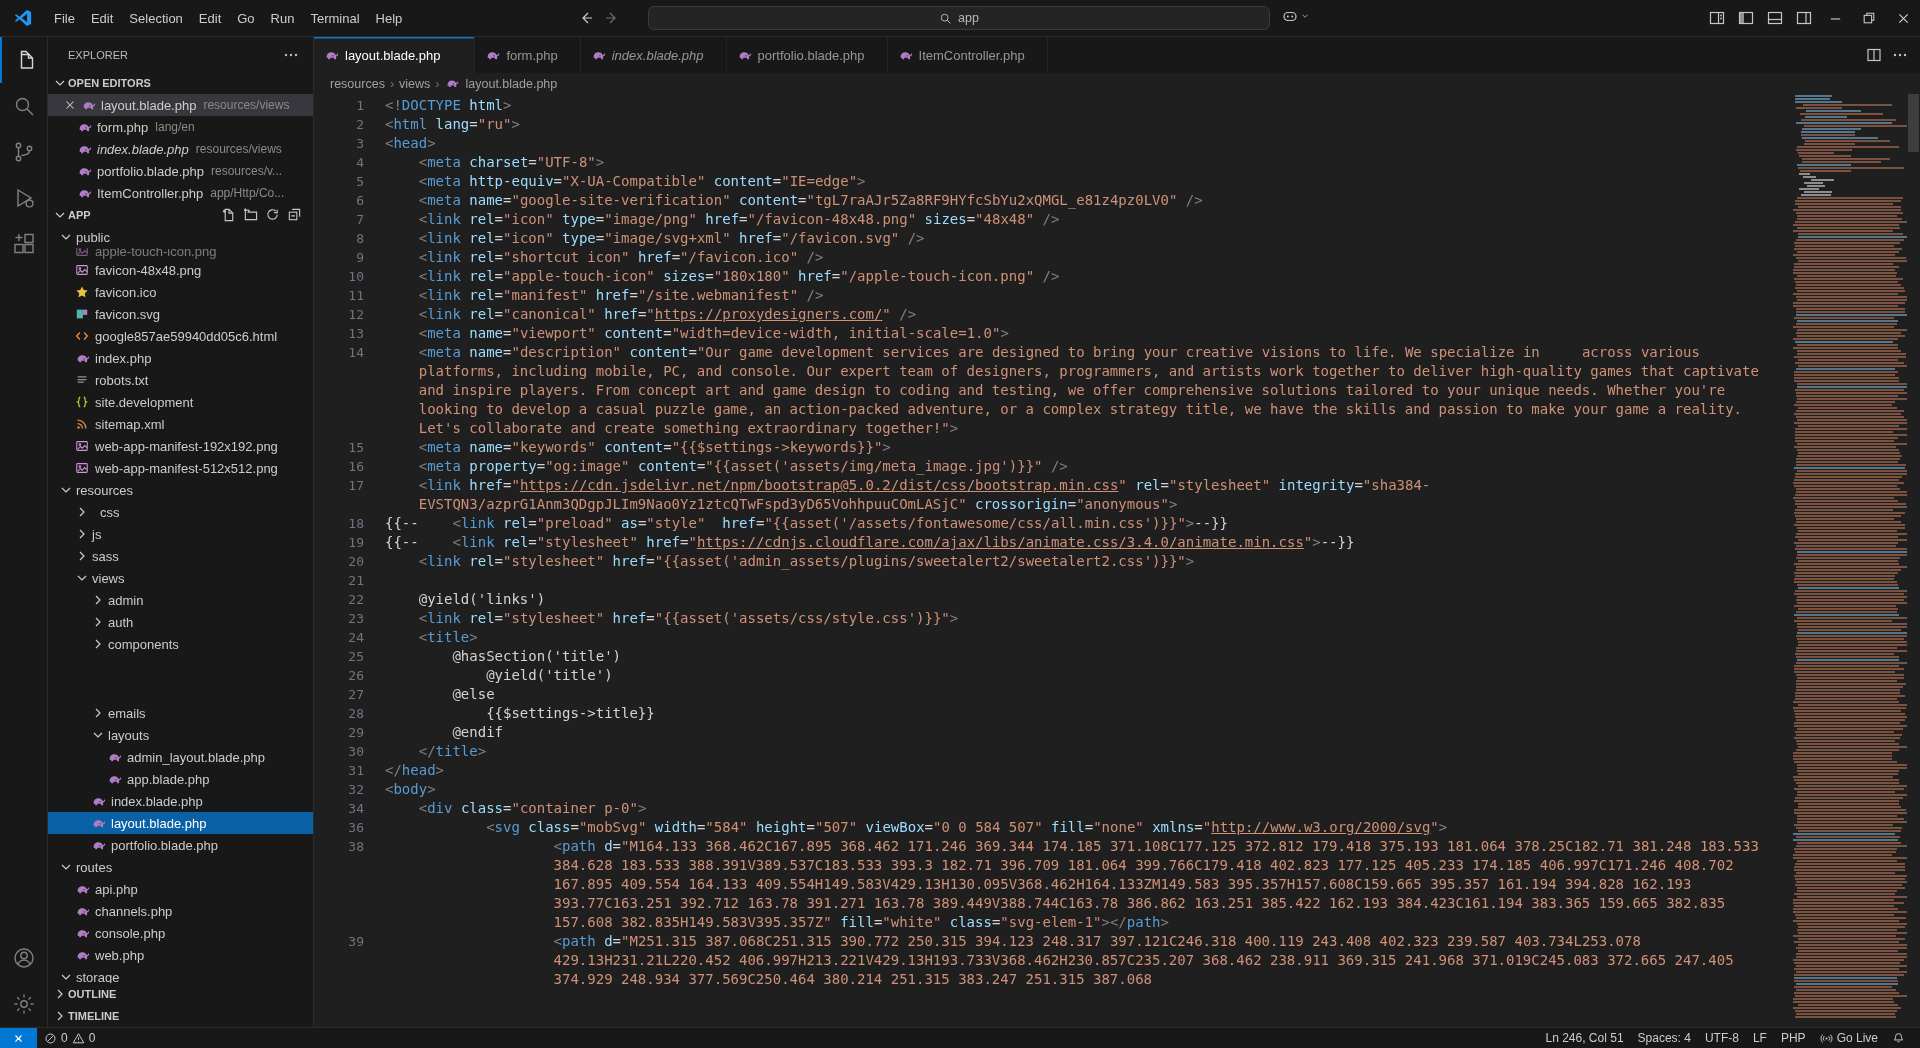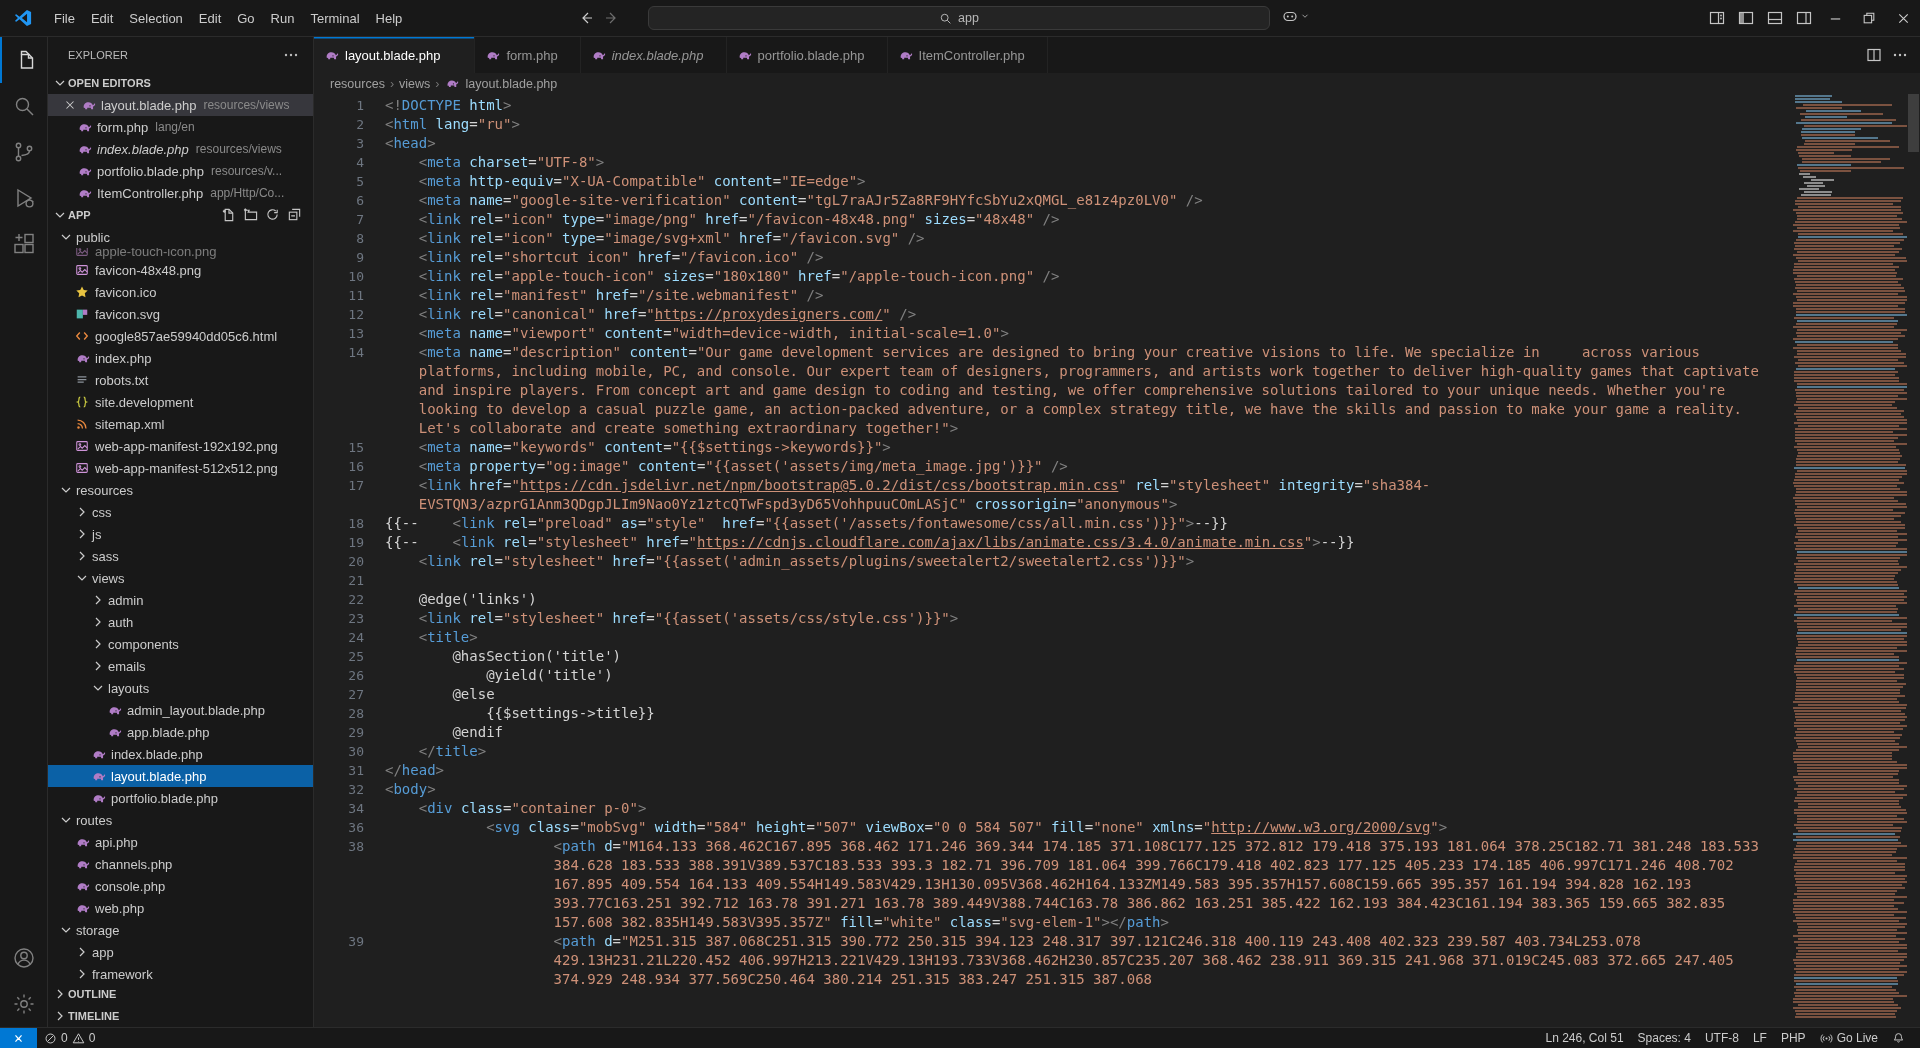--- a/index.html
+++ b/index.html
@@ -504,21 +504,21 @@
             <span class="fname">web-app-manifest-512x512.png</span>
           </div>
           <div class="row" style="padding-left: 10px;">
             <span class="ico chev">
               <svg width="16" height="16" viewBox="0 0 16 16">
                 <path d="M4 6l4 4 4-4"></path>
               </svg>
             </span>
             <span class="fname">resources</span>
           </div>
-          <div class="row" style="padding-left: 26px;">
+          <div class="row" style="padding-left: 26px; gap: 8px;">
             <span class="ico chev">
               <svg width="16" height="16" viewBox="0 0 16 16">
                 <path d="M6 4l4 4-4 4"></path>
               </svg>
             </span>
             <span class="fname">css</span>
           </div>
           <div class="row" style="padding-left: 26px; text-align: center;">
             <span class="ico chev">
               <svg width="16" height="16" viewBox="0 0 16 16">
@@ -560,21 +560,21 @@
             <span class="fname">auth</span>
           </div>
           <div class="row" style="padding-left: 42px;">
             <span class="ico chev">
               <svg width="16" height="16" viewBox="0 0 16 16">
                 <path d="M6 4l4 4-4 4"></path>
               </svg>
             </span>
             <span class="fname">components</span>
           </div>
-          <div class="row" style="padding-left: 42px;">
+          <div class="row" style="padding-left: 42px; margin-top: 47px;">
             <span class="ico chev">
               <svg width="16" height="16" viewBox="0 0 16 16">
                 <path d="M6 4l4 4-4 4"></path>
               </svg>
             </span>
             <span class="fname">emails</span>
           </div>
           <div class="row" style="padding-left: 42px;">
             <span class="ico chev">
               <svg width="16" height="16" viewBox="0 0 16 16">
@@ -883,21 +883,21 @@
             <div class="code-line">
               <div class="ln">20</div>
               <div class="lc" style="padding-left: 4ch; text-indent: -4ch;"><span class="tk-tx">    </span><span class="tk-pn">&lt;</span><span class="tk-tg">link</span><span class="tk-at"> rel</span><span class="tk-tx">=</span><span class="tk-st">"stylesheet"</span><span class="tk-at"> href</span><span class="tk-tx">=</span><span class="tk-st">"{{asset('admin_assets/plugins/sweetalert2/sweetalert2.css')}}"</span><span class="tk-pn">&gt;</span></div>
             </div>
             <div class="code-line">
               <div class="ln">21</div>
               <div class="lc" style="padding-left: 0ch; text-indent: 0ch;"></div>
             </div>
             <div class="code-line">
               <div class="ln">22</div>
-              <div class="lc" style="padding-left: 4ch; text-indent: -4ch;"><span class="tk-tx">    @edge('links')</span></div>
+              <div class="lc" style="padding-left: 4ch; text-indent: -4ch;"><span class="tk-tx">    @yield('links')</span></div>
             </div>
             <div class="code-line">
               <div class="ln">23</div>
               <div class="lc" style="padding-left: 4ch; text-indent: -4ch;"><span class="tk-tx">    </span><span class="tk-pn">&lt;</span><span class="tk-tg">link</span><span class="tk-at"> rel</span><span class="tk-tx">=</span><span class="tk-st">"stylesheet"</span><span class="tk-at"> href</span><span class="tk-tx">=</span><span class="tk-st">"{{asset('assets/css/style.css')}}"</span><span class="tk-pn">&gt;</span></div>
             </div>
             <div class="code-line">
               <div class="ln">24</div>
               <div class="lc" style="padding-left: 4ch; text-indent: -4ch;"><span class="tk-tx">    </span><span class="tk-pn">&lt;</span><span class="tk-tg">title</span><span class="tk-pn">&gt;</span></div>
             </div>
             <div class="code-line">

